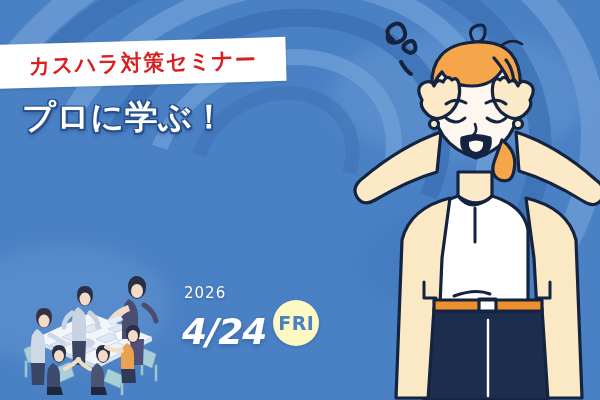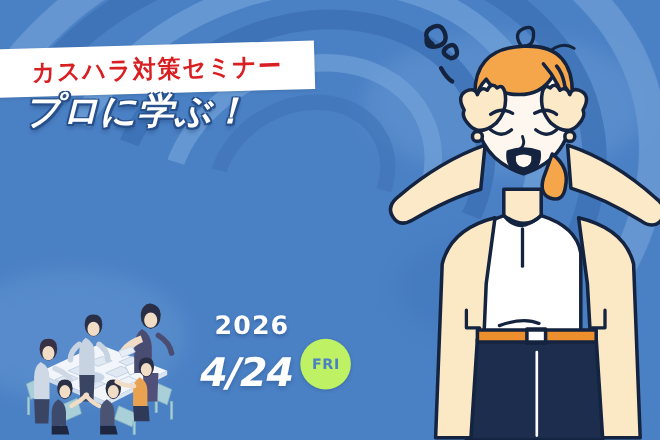--- a/index.html
+++ b/index.html
@@ -111,23 +111,22 @@
     font-weight:bold;
     letter-spacing:1.5px;
     white-space:nowrap;
     padding-left:14px;
     transform:scaleY(1.06);
   }
 
   
   .headline{
     position:absolute;
-    left:22px;top:80px;
+    left:22px;top:96px;
     width:400px;
-    font-style:italic;
   }
   .hl{
     color:#ffffff;
     font-size:33px;
     font-weight:bold;
     line-height:1.26;
     white-space:nowrap;
     letter-spacing:0.5px;
     text-shadow:
       2px 2px 0 #27508c,
@@ -139,37 +138,37 @@
       0 3px 4px rgba(20,45,85,.45);
   }
 
   
   .datebox{
     position:absolute;
     left:182px;top:284px;
     color:#fff;
   }
   .year{
-    font-size:23px;font-weight:bold;letter-spacing:1px;
-    margin-left:13px;
+    font-size:15px;font-weight:normal;letter-spacing:1px;
+    margin-left:2px;
     text-shadow:0 1px 3px rgba(25,55,100,.4);
   }
   .dayrow{display:flex;align-items:flex-end;margin-top:-2px;}
   .daynum{
     font-size:36px;font-weight:bold;line-height:.95;
     letter-spacing:-1px;
     text-shadow:0 2px 4px rgba(25,55,100,.35);
     font-style:italic;
   }
   .dow{
     width:46px;height:46px;border-radius:50%;
-    background:#bef264;
+    background:#fef9c3;
     display:flex;align-items:center;justify-content:center;
     color:#4a80c4;
-    font-size:13px;font-weight:bold;letter-spacing:.5px;
+    font-size:19px;font-weight:bold;letter-spacing:.5px;
     margin-left:7px;margin-bottom:3px;
     box-shadow:0 1px 3px rgba(20,45,85,.25);
   }
 </style>
 </head>
 <body>
 
 <div class="banner">
 
   <div class="bg-layer">

